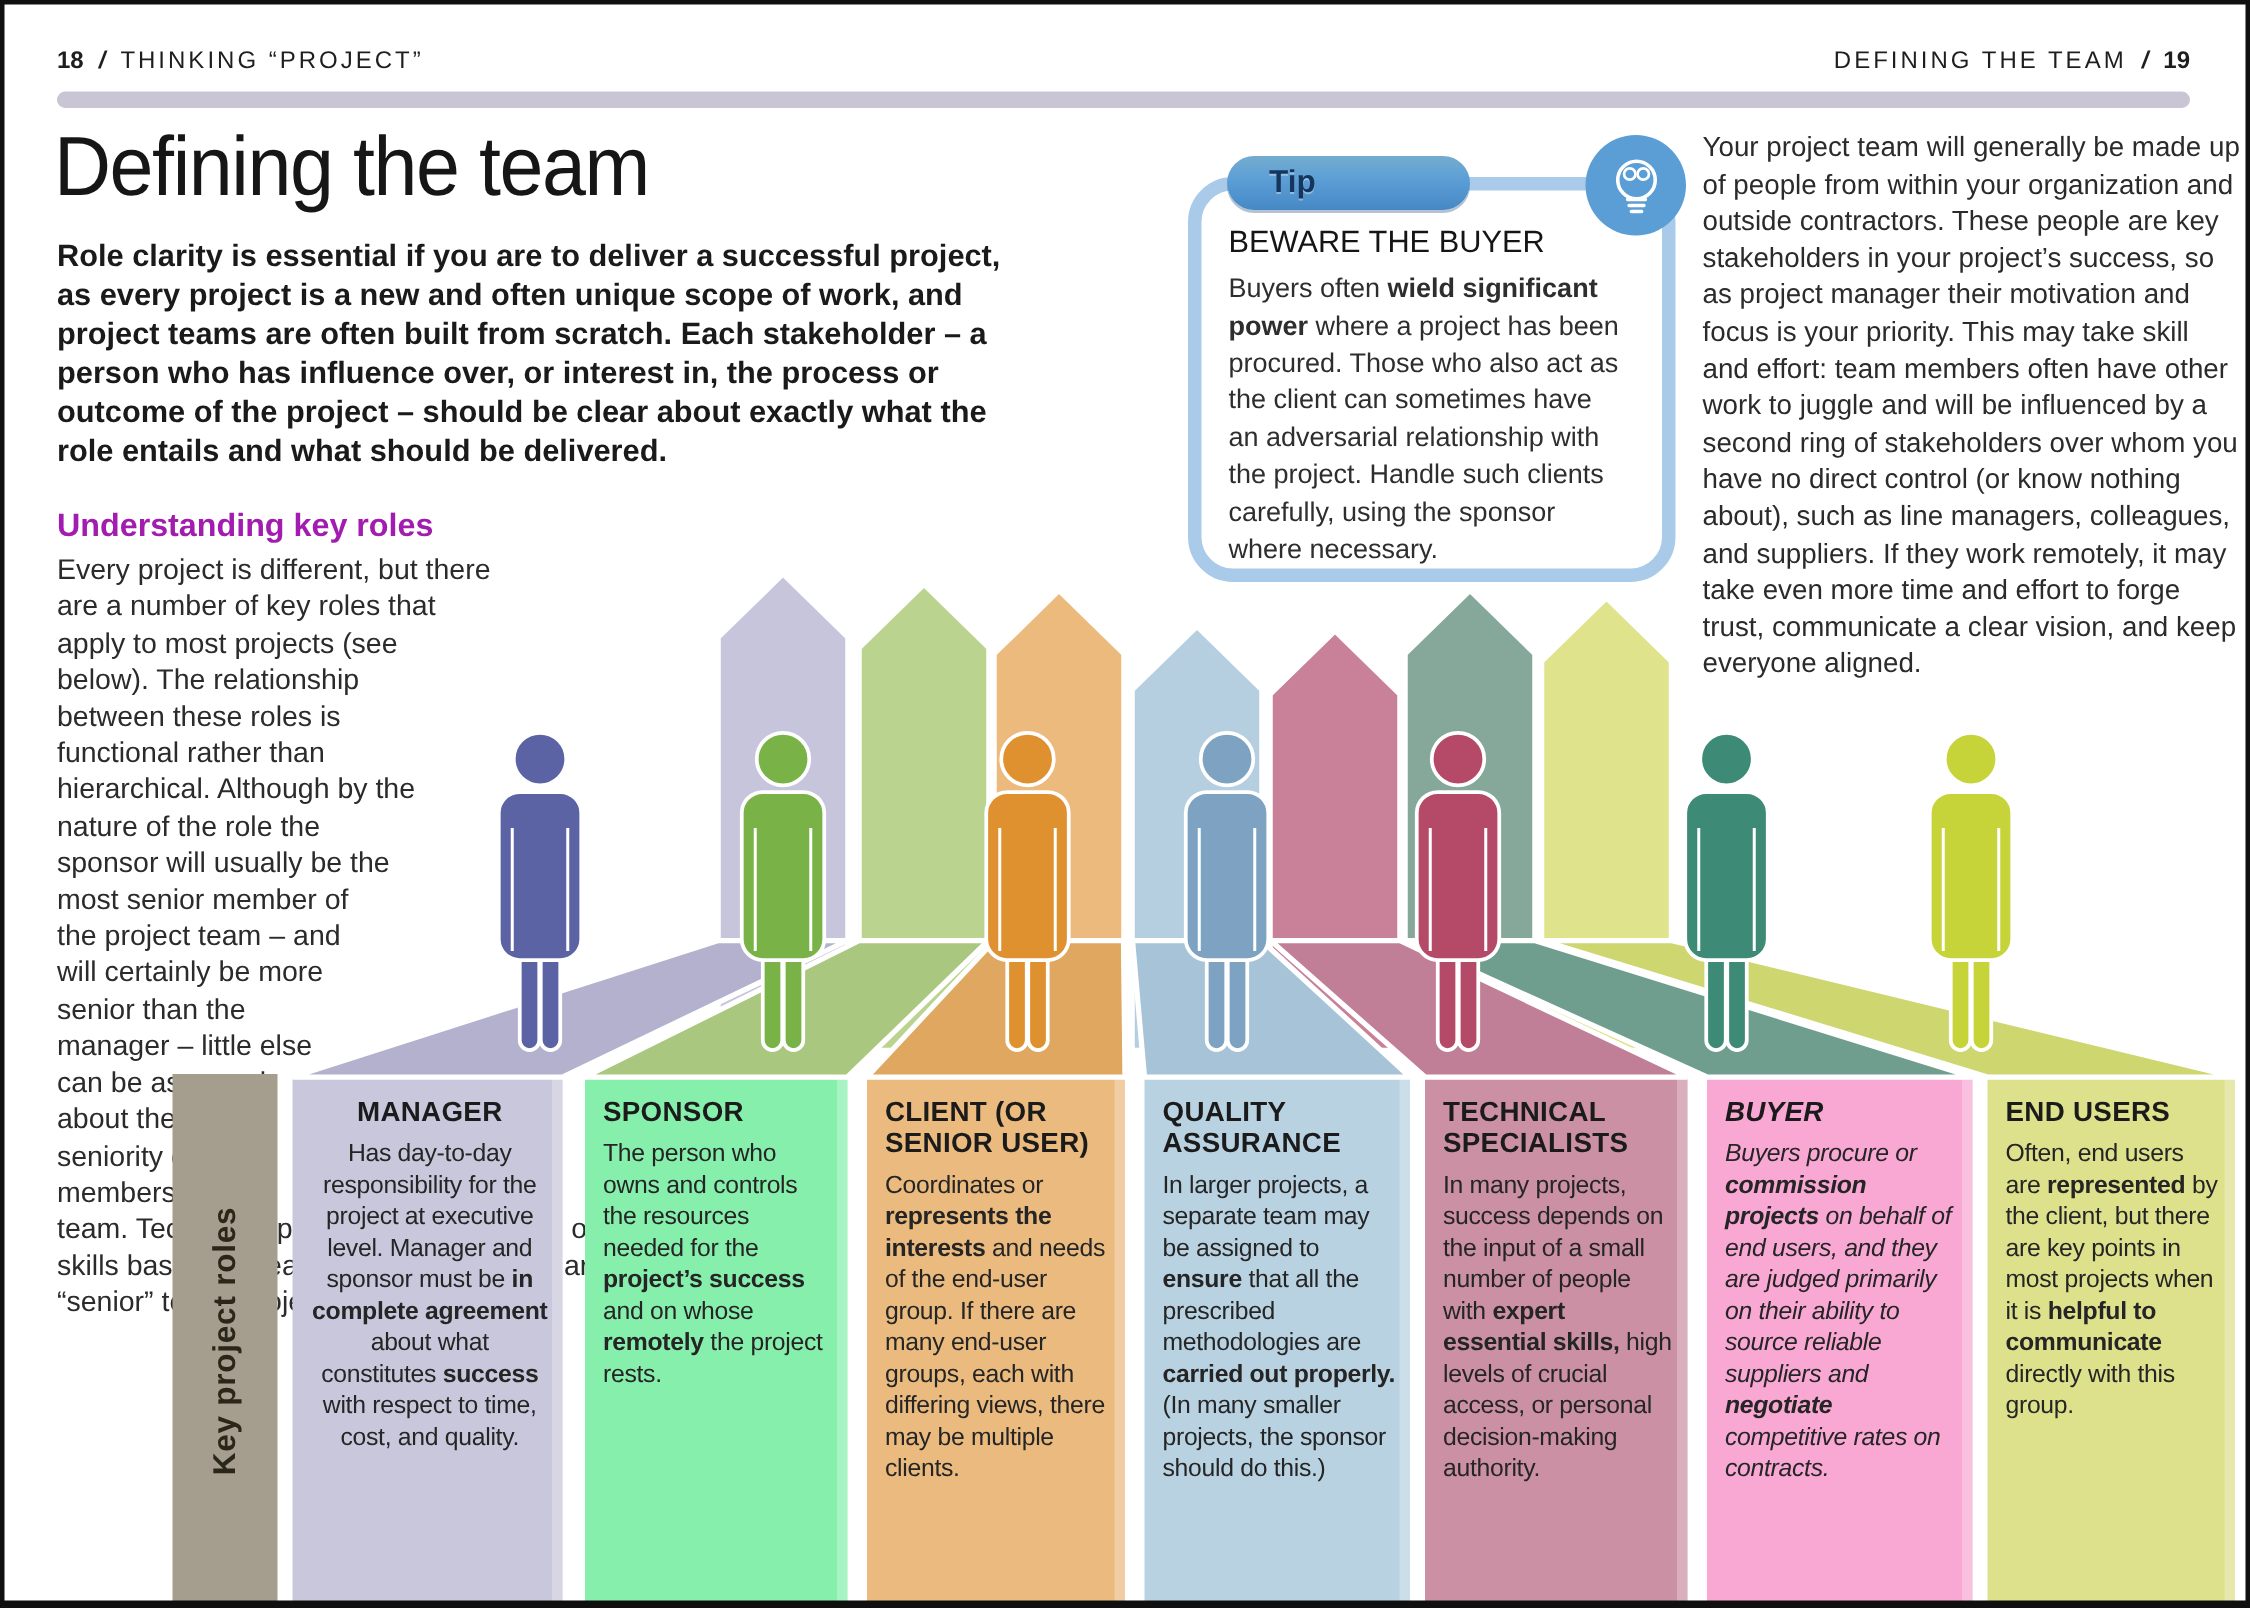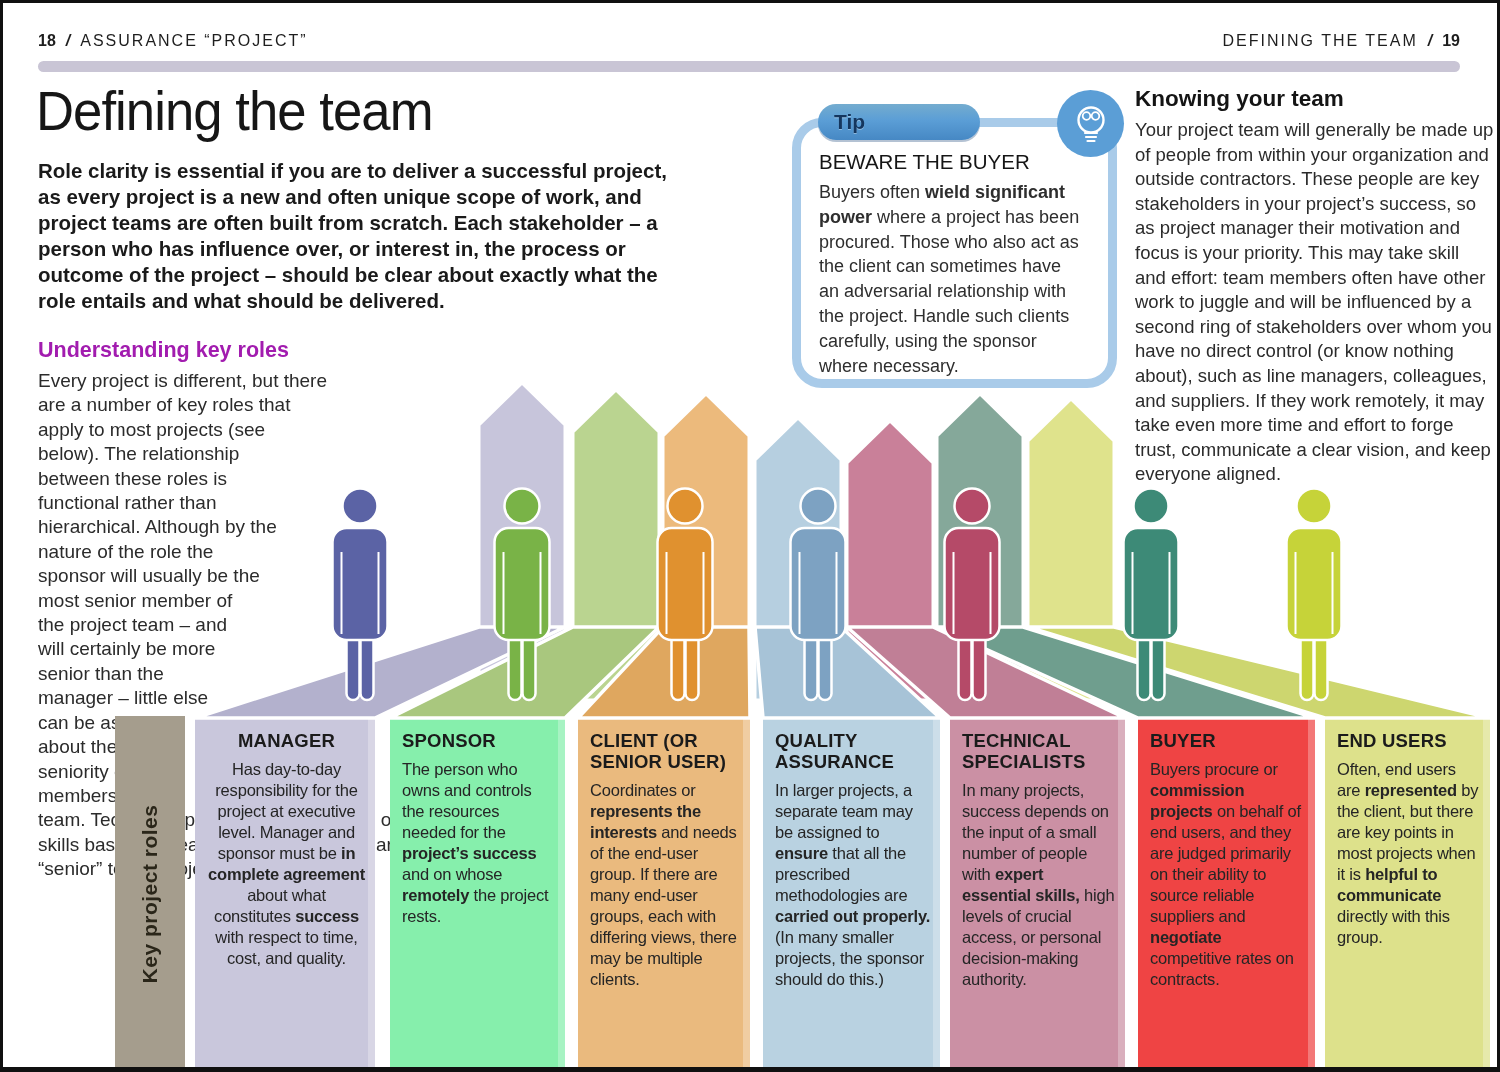--- a/index.html
+++ b/index.html
@@ -22,21 +22,21 @@
   
   .und{position:absolute;left:38px;top:338px;width:452px;}
   .und h2{margin:0 0 6px 0;font-size:21.5px;color:#a21caf;}
   .und .body{font-size:19px;line-height:1.285;color:#2b2b2b;}
   .rag{float:right;width:300px;height:330px;margin-top:96px;shape-outside:polygon(53% 0%,100% 0%,100% 100%,0% 100%);}
 
   
   .tipbox{position:absolute;left:792px;top:118px;width:307px;height:252px;border:9px solid #a9cbe9;border-radius:30px;background:#fff;z-index:10;}
   .tippill{position:absolute;left:818px;top:104px;width:162px;height:36px;border-radius:18px;display:flex;align-items:center;z-index:12;
            background:linear-gradient(#74accf 0%,#5b9ed6 45%,#4688c4 100%);box-shadow:0 2px 0 rgba(40,80,130,.35);}
-  .tippill span{padding-left:16px;font-size:21px;font-weight:bold;color:#14365e;text-shadow:0 1px 0 rgba(255,255,255,.35);}
+  .tippill span{padding-left:28px;font-size:21px;font-weight:bold;color:#14365e;text-shadow:0 1px 0 rgba(255,255,255,.35);}
   .bulb{position:absolute;left:1057px;top:90px;width:67px;height:67px;border-radius:50%;background:#5b9ed6;z-index:12;display:flex;align-items:center;justify-content:center;}
   .tiph{position:absolute;left:819px;top:150px;width:270px;font-size:20.5px;font-weight:normal;color:#151515;z-index:11;}
   .tipbody{position:absolute;left:819px;top:180px;width:263px;font-size:18px;line-height:1.38;color:#2e2e2e;z-index:11;}
 
   
   .know{position:absolute;left:1135px;top:86px;width:364px;}
   .know h2{margin:0 0 6px 0;font-size:22.5px;color:#141414;}
   .know .body{font-size:18.5px;line-height:1.33;color:#2b2b2b;width:360px;}
 
   
@@ -53,21 +53,21 @@
   .rc1{left:195px;width:180px;} .rc2{left:390px;width:175px;} .rc3{left:578px;width:172px;}
   .rc4{left:763px;width:177px;} .rc5{left:950px;width:175px;} .rc6{left:1138px;width:177px;}
   .rc7{left:1325px;width:165px;}
 </style>
 </head>
 <body>
 
 <div id="page">
 
   <div id="hdr-left" class="hdr">
-    <span class="num">18</span><span class="slash">/</span><span>ASSURANCE “PROJECT”</span>
+    <span class="num">18</span><span class="slash">/</span><span>THINKING “PROJECT”</span>
   </div>
   <div id="hdr-right" class="hdr">
     <span>DEFINING THE TEAM</span><span class="slash">/</span><span class="num">19</span>
   </div>
   <div class="divider" style="background-color: rgb(201, 197, 213);"></div>
 
   <h1>Defining the team</h1>
   <div class="intro">Role clarity is essential if you are to deliver a successful project, as every project is a new and often unique scope of work, and project teams are often built from scratch. Each stakeholder – a person who has influence over, or interest in, the process or outcome of the project – should be clear about exactly what the role entails and what should be delivered.</div>
 
   <div class="und">
@@ -84,21 +84,20 @@
       <circle cx="0" cy="-4" r="12.5" fill="none" stroke="#fff" stroke-width="2.4"></circle>
       <circle cx="-4.5" cy="-8" r="3.8" fill="none" stroke="#fff" stroke-width="1.8"></circle>
       <circle cx="4.5" cy="-8" r="3.8" fill="none" stroke="#fff" stroke-width="1.8"></circle>
       <path d="M-6,9 L6,9 M-5,13 L5,13 M-3.5,17 L3.5,17" stroke="#fff" stroke-width="2.2" fill="none" stroke-linecap="round"></path>
     </svg>
   </div>
   <div class="tiph">BEWARE THE BUYER</div>
   <div class="tipbody"><span>Buyers often </span><b>wield significant power</b><span> where a project has been procured. Those who also act as the client can sometimes have an adversarial relationship with the project. Handle such clients carefully, using the sponsor where necessary.</span></div>
 
   <div class="know">
-    <h2>Knowing your team</h2>
     <div class="body">Your project team will generally be made up of people from within your organization and outside contractors. These people are key stakeholders in your project’s success, so as project manager their motivation and focus is your priority. This may take skill and effort: team members often have other work to juggle and will be influenced by a second ring of stakeholders over whom you have no direct control (or know nothing about), such as line managers, colleagues, and suppliers. If they work remotely, it may take even more time and effort to forge trust, communicate a clear vision, and keep everyone aligned.</div>
   </div>
 
   <svg id="diagram" viewBox="0 0 1500 1072">
     <defs>
       <g id="person" stroke="#ffffff" stroke-width="2.5" fill="currentColor">
         <rect x="-13.5" y="108" width="13" height="104" rx="6.5"></rect>
         <rect x="0.5" y="108" width="13" height="104" rx="6.5"></rect>
         <rect x="-27.5" y="40" width="55" height="112" rx="14"></rect>
         <circle cx="0" cy="18" r="17.5"></circle>
@@ -149,21 +148,21 @@
     <div class="body"><span>Coordinates or </span><b>represents the interests</b><span> and needs of the end-user group. If there are many end-user groups, each with differing views, there may be multiple clients.</span></div>
   </div>
   <div class="kcol rolecol rc4" style="background-color: rgb(185, 210, 225);">
     <h3>QUALITY ASSURANCE</h3>
     <div class="body"><span>In larger projects, a separate team may be assigned to </span><b>ensure</b><span> that all the prescribed methodologies are </span><b>carried out properly.</b><span> (In many smaller projects, the sponsor should do this.)</span></div>
   </div>
   <div class="kcol rolecol rc5" style="background-color: rgb(203, 144, 164);">
     <h3>TECHNICAL SPECIALISTS</h3>
     <div class="body"><span>In many projects, success depends on the input of a small number of people with </span><b>expert essential skills,</b><span> high levels of crucial access, or personal decision-making authority.</span></div>
   </div>
-  <div class="kcol rolecol rc6" style="background-color: #ef4444;">
+  <div class="kcol rolecol rc6" style="background-color: #f9a8d4; font-style: italic;">
     <h3>BUYER</h3>
     <div class="body"><span>Buyers procure or </span><b>commission projects</b><span> on behalf of end users, and they are judged primarily on their ability to source reliable suppliers and </span><b>negotiate</b><span> competitive rates on contracts.</span></div>
   </div>
   <div class="kcol rolecol rc7" style="background-color: rgb(221, 225, 139);">
     <h3>END USERS</h3>
     <div class="body"><span>Often, end users are </span><b>represented</b><span> by the client, but there are key points in most projects when it is </span><b>helpful to communicate</b><span> directly with this group.</span></div>
   </div>
 
   <div class="frame"></div>
 </div>

